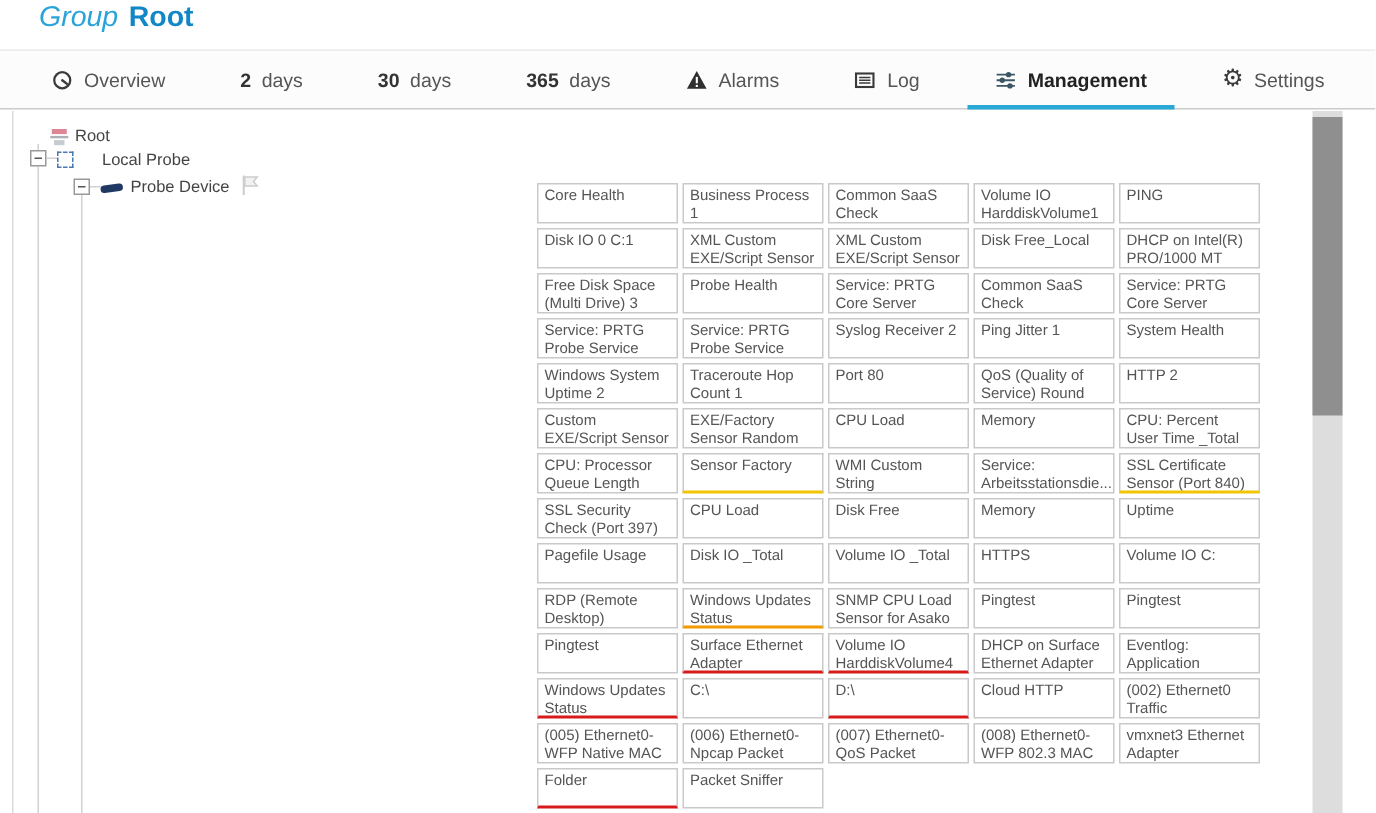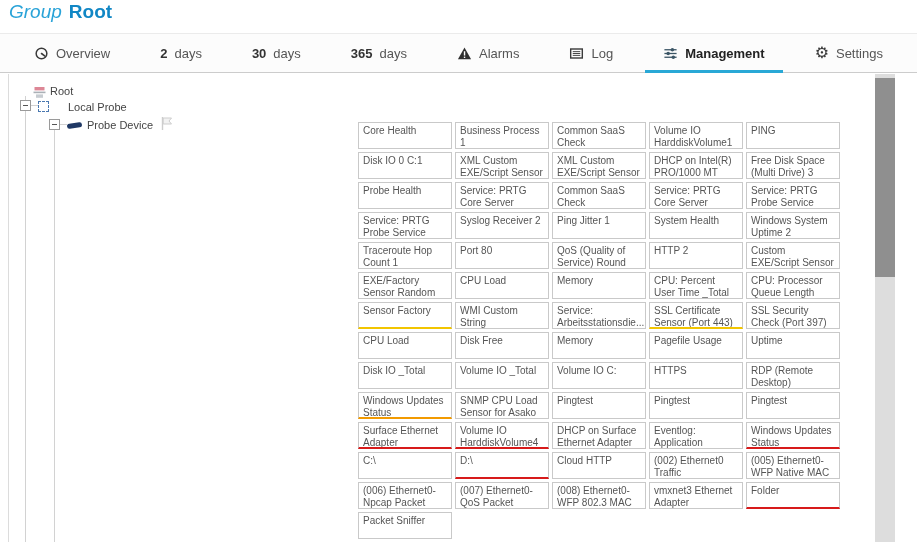--- a/index.html
+++ b/index.html
@@ -2,21 +2,21 @@
 <html><head>
 <meta charset="utf-8">
 <style>
   * { margin:0; padding:0; box-sizing:border-box; }
   body { background:#fff; }
   .app {
     position:relative; width:917px; height:542px; background:#fff;
     font-family:"Liberation Sans", sans-serif; overflow:hidden;
   }
   
-  .page-title { position:absolute; top:1px; left:9px; font-size:19px; }
+  .page-title { position:absolute; top:1px; left:26px; font-size:19px; }
   .page-title .prefix { color:#2aa3d8; font-style:italic; margin-right:7px; }
   .page-title .name   { color:#1187c5; font-weight:bold; }
 
   
   .tabbar {
     position:absolute; top:33px; left:0; width:917px; height:40px;
     background:#fcfcfc; border-top:1px solid #ebebeb; border-bottom:1px solid #cccccc;
     display:flex; justify-content:space-between; align-items:stretch; padding:0 26px;
   }
   .tab {
@@ -177,20 +177,21 @@
 
   <div class="sensor-grid">
       <div class="sensor">Core Health</div>
       <div class="sensor">Business Process 1</div>
       <div class="sensor">Common SaaS Check</div>
       <div class="sensor">Volume IO HarddiskVolume1</div>
       <div class="sensor">PING</div>
       <div class="sensor">Disk IO 0 C:1</div>
       <div class="sensor">XML Custom EXE/Script Sensor</div>
       <div class="sensor">XML Custom EXE/Script Sensor</div>
+      <div class="sensor">Disk Free_Local</div>
       <div class="sensor">DHCP on Intel(R) PRO/1000 MT</div>
       <div class="sensor">Free Disk Space (Multi Drive) 3</div>
       <div class="sensor">Probe Health</div>
       <div class="sensor">Service: PRTG Core Server Service</div>
       <div class="sensor">Common SaaS Check</div>
       <div class="sensor">Service: PRTG Core Server Service</div>
       <div class="sensor">Service: PRTG Probe Service</div>
       <div class="sensor">Service: PRTG Probe Service</div>
       <div class="sensor">Syslog Receiver 2</div>
       <div class="sensor">Ping Jitter 1</div>
@@ -202,31 +203,31 @@
       <div class="sensor">HTTP 2</div>
       <div class="sensor">Custom EXE/Script Sensor 1</div>
       <div class="sensor">EXE/Factory Sensor Random number</div>
       <div class="sensor">CPU Load</div>
       <div class="sensor">Memory</div>
       <div class="sensor">CPU: Percent User Time _Total</div>
       <div class="sensor">CPU: Processor Queue Length</div>
       <div class="sensor st-warning">Sensor Factory</div>
       <div class="sensor">WMI Custom String</div>
       <div class="sensor">Service: Arbeitsstationsdie...</div>
-      <div class="sensor st-warning">SSL Certificate Sensor (Port 443)</div>
+      <div class="sensor st-warning">SSL Certificate Sensor (Port 840)</div>
       <div class="sensor">SSL Security Check (Port 397)</div>
       <div class="sensor">CPU Load</div>
       <div class="sensor">Disk Free</div>
       <div class="sensor">Memory</div>
+      <div class="sensor">Uptime</div>
       <div class="sensor">Pagefile Usage</div>
-      <div class="sensor">Uptime</div>
       <div class="sensor">Disk IO _Total</div>
       <div class="sensor">Volume IO _Total</div>
+      <div class="sensor">HTTPS</div>
       <div class="sensor">Volume IO C:</div>
-      <div class="sensor">HTTPS</div>
       <div class="sensor">RDP (Remote Desktop)</div>
       <div class="sensor st-unusual">Windows Updates Status</div>
       <div class="sensor">SNMP CPU Load Sensor for Asako</div>
       <div class="sensor">Pingtest</div>
       <div class="sensor">Pingtest</div>
       <div class="sensor">Pingtest</div>
       <div class="sensor st-down">Surface Ethernet Adapter</div>
       <div class="sensor st-down">Volume IO HarddiskVolume4</div>
       <div class="sensor">DHCP on Surface Ethernet Adapter</div>
       <div class="sensor">Eventlog: Application</div>

